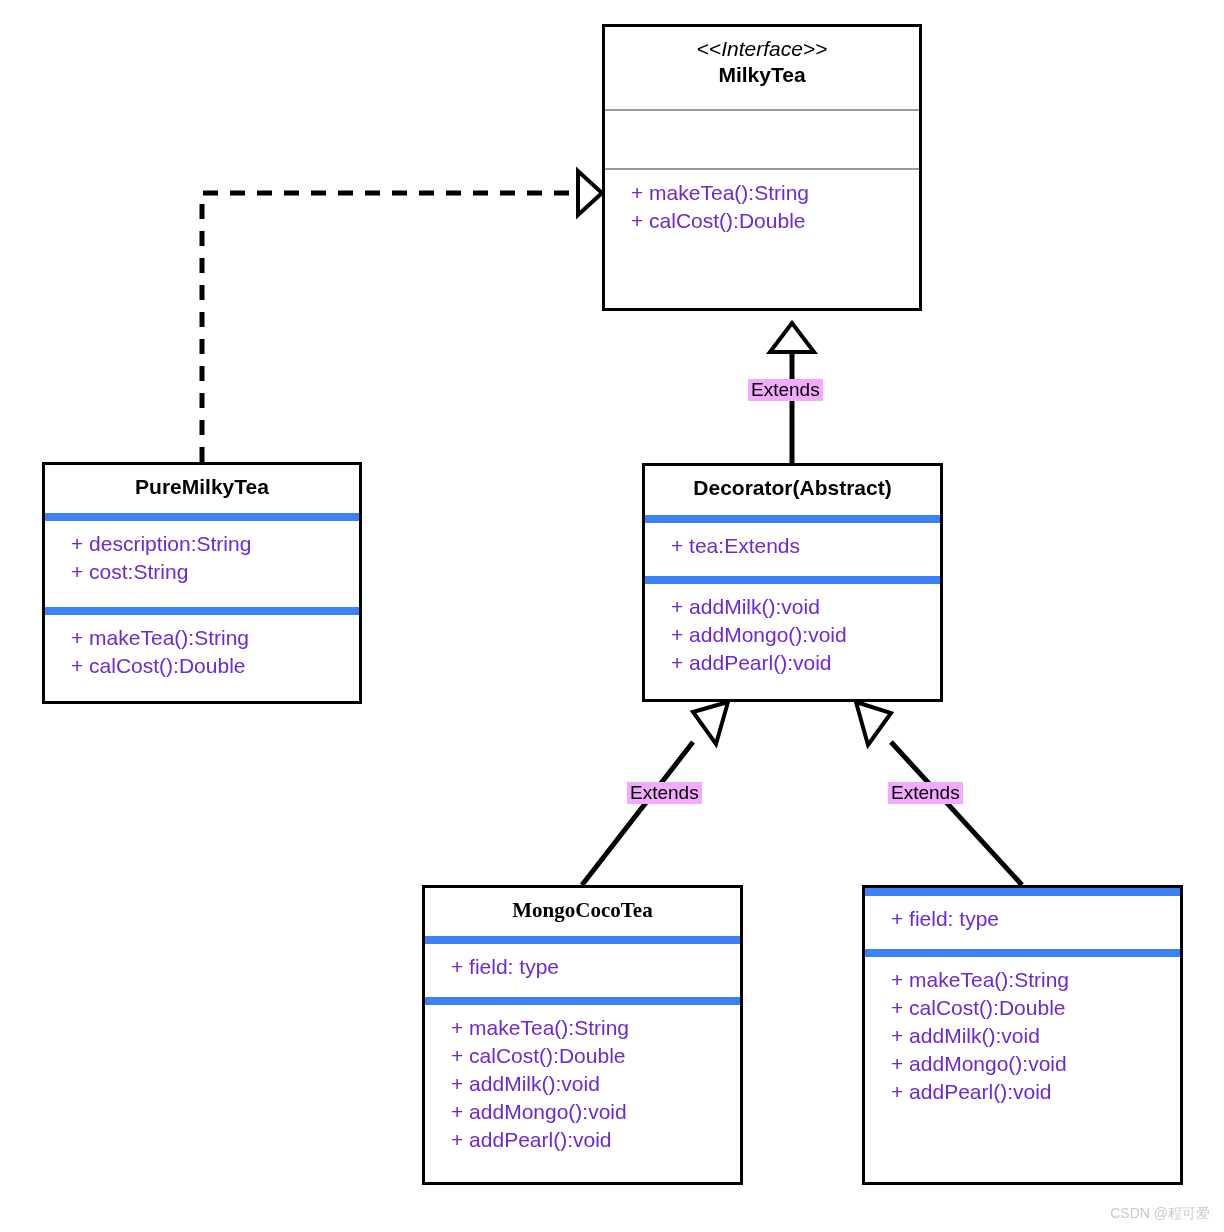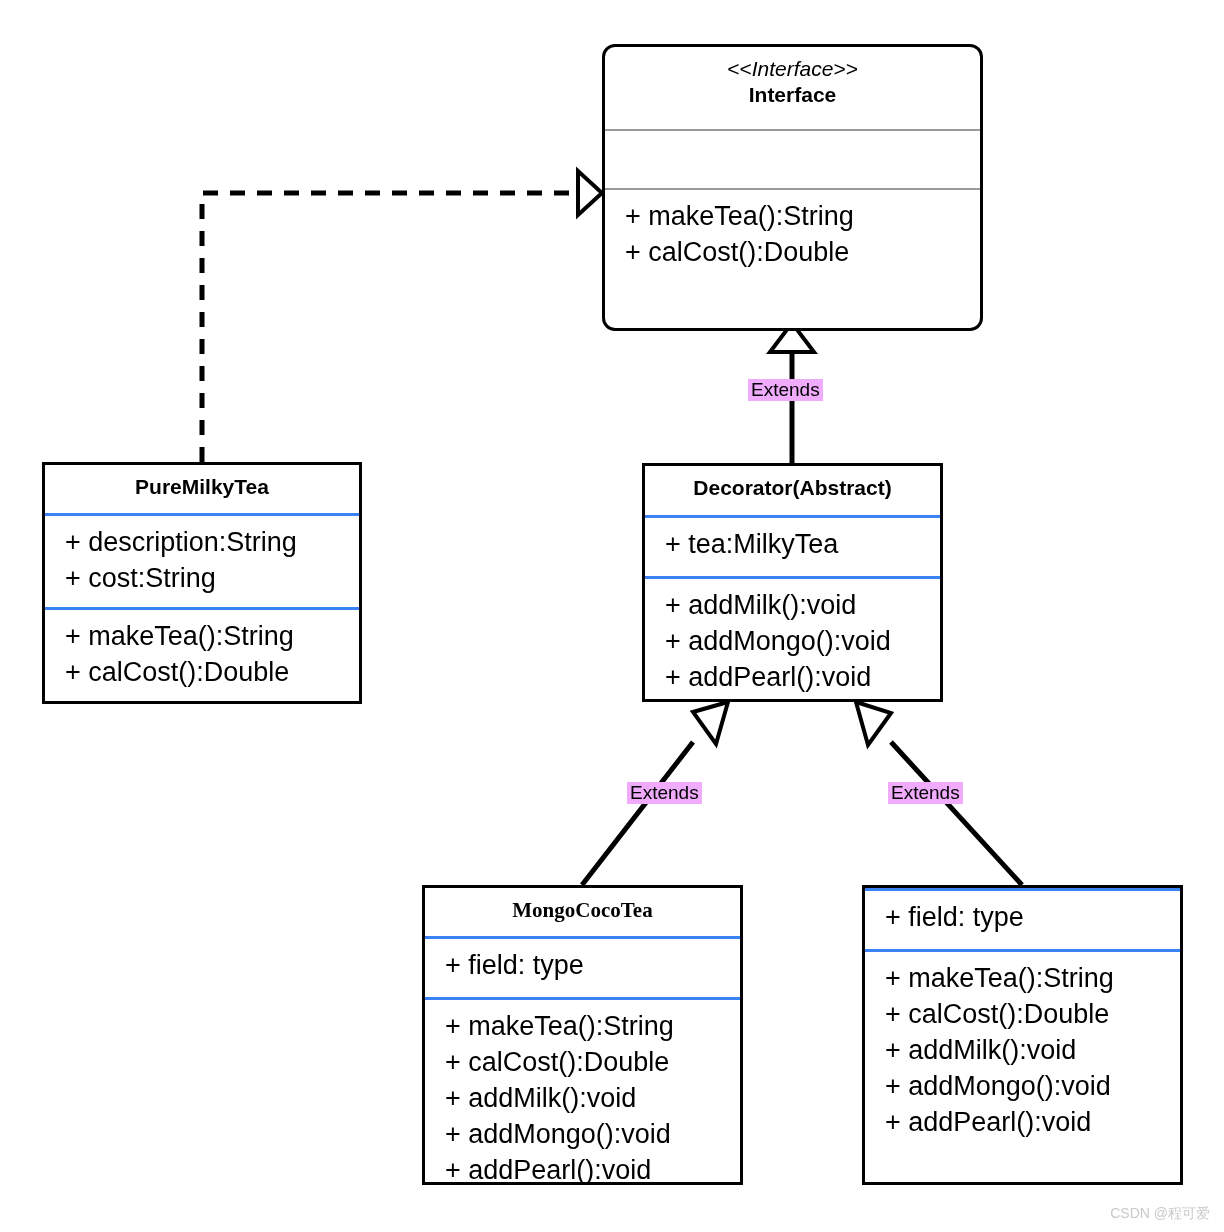--- a/index.html
+++ b/index.html
@@ -35,27 +35,27 @@
   }
   .stereotype {
     display: block;
     font-style: italic;
     font-weight: normal;
     font-size: 21px;
     color: #000000;
   }
   .uml-section {
     box-sizing: border-box;
-    padding: 9px 12px 9px 20px;
-    font-size: 27px;
-    color: #000000;
+    padding: 9px 12px 9px 26px;
+    font-size: 21px;
+    color: #6d28d9;
     line-height: 1.33;
   }
   .divider-black {
-    border-top: 3px solid #3b82f6;
+    border-top: 8px solid #3b82f6;
   }
   .divider-gray {
     border-top: 2px solid #9a9a9a;
   }
   .uml-line {
     white-space: nowrap;
   }
   
   #connectors {
     position: absolute;
@@ -111,24 +111,24 @@
       <polygon points="856,702 891,713 868,745" fill="#ffffff" stroke="#000000" stroke-width="4" stroke-linejoin="miter"></polygon>
     </g>
   </svg>
 
   <div class="edge-label" style="left:748px; top:379px;">Extends</div>
 
   <div class="edge-label" style="left:627px; top:782px;">Extends</div>
 
   <div class="edge-label" style="left:888px; top:782px;">Extends</div>
 
-  <div class="uml-box" style="left:602px; top:44px; width:381px; height:287px;border-radius:13px;">
+  <div class="uml-box" style="left:602px; top:24px; width:320px; height:287px;">
     <div class="uml-title" style="height:82px;">
       <span class="stereotype">&lt;&lt;Interface&gt;&gt;</span>
-      <span>Interface</span>
+      <span>MilkyTea</span>
     </div>
     <div class="uml-section divider-gray" style="height:59px;"></div>
     <div class="uml-section divider-gray" style="height:140px;">
       <div class="uml-line">+ makeTea():String</div>
       <div class="uml-line">+ calCost():Double</div>
     </div>
   </div>
 
   <div class="uml-box" style="left:42px; top:462px; width:320px; height:242px;">
     <div class="uml-title" style="height:48px;">PureMilkyTea</div>
@@ -138,21 +138,21 @@
     </div>
     <div class="uml-section divider-black" style="height:94px;">
       <div class="uml-line">+ makeTea():String</div>
       <div class="uml-line">+ calCost():Double</div>
     </div>
   </div>
 
   <div class="uml-box" style="left:642px; top:463px; width:301px; height:239px;">
     <div class="uml-title" style="height:49px;">Decorator(Abstract)</div>
     <div class="uml-section divider-black" style="height:61px;">
-      <div class="uml-line">+ tea:MilkyTea</div>
+      <div class="uml-line">+ tea:Extends</div>
     </div>
     <div class="uml-section divider-black" style="height:124px;">
       <div class="uml-line">+ addMilk():void</div>
       <div class="uml-line">+ addMongo():void</div>
       <div class="uml-line">+ addPearl():void</div>
     </div>
   </div>
 
   <div class="uml-box" style="left:422px; top:885px; width:321px; height:300px;">
     <div class="uml-title" style="height:48px;font-family:Liberation Serif, serif;">MongoCocoTea</div>

